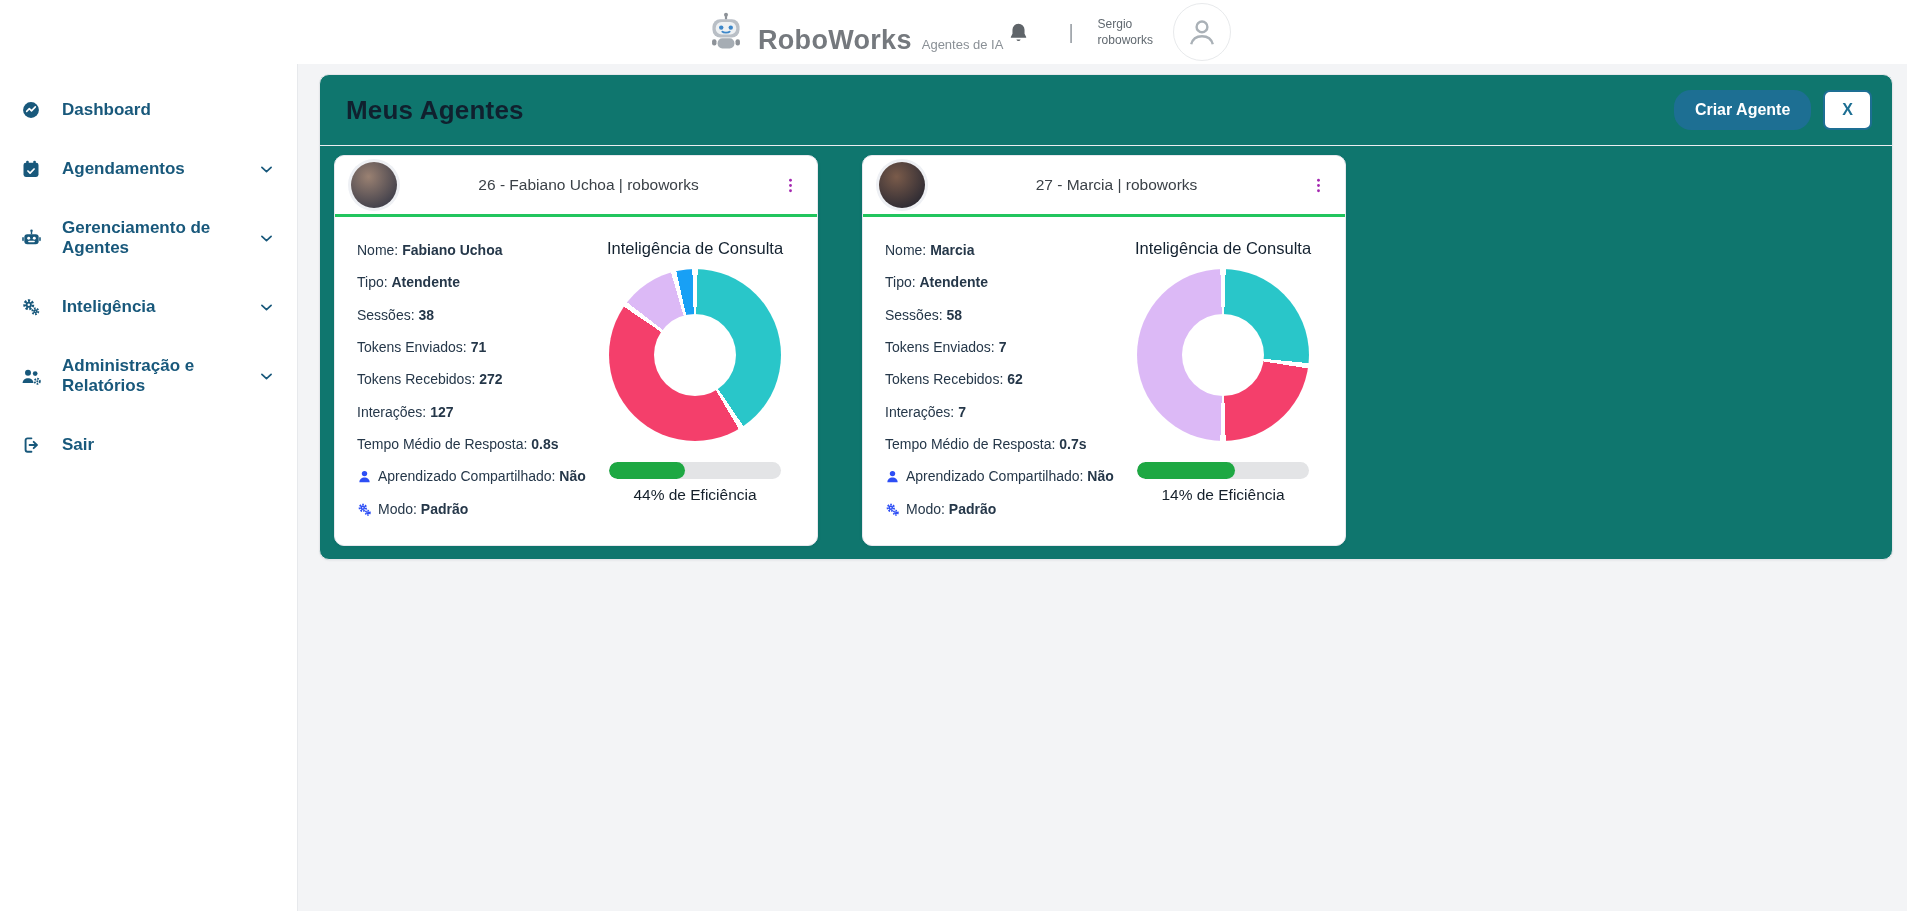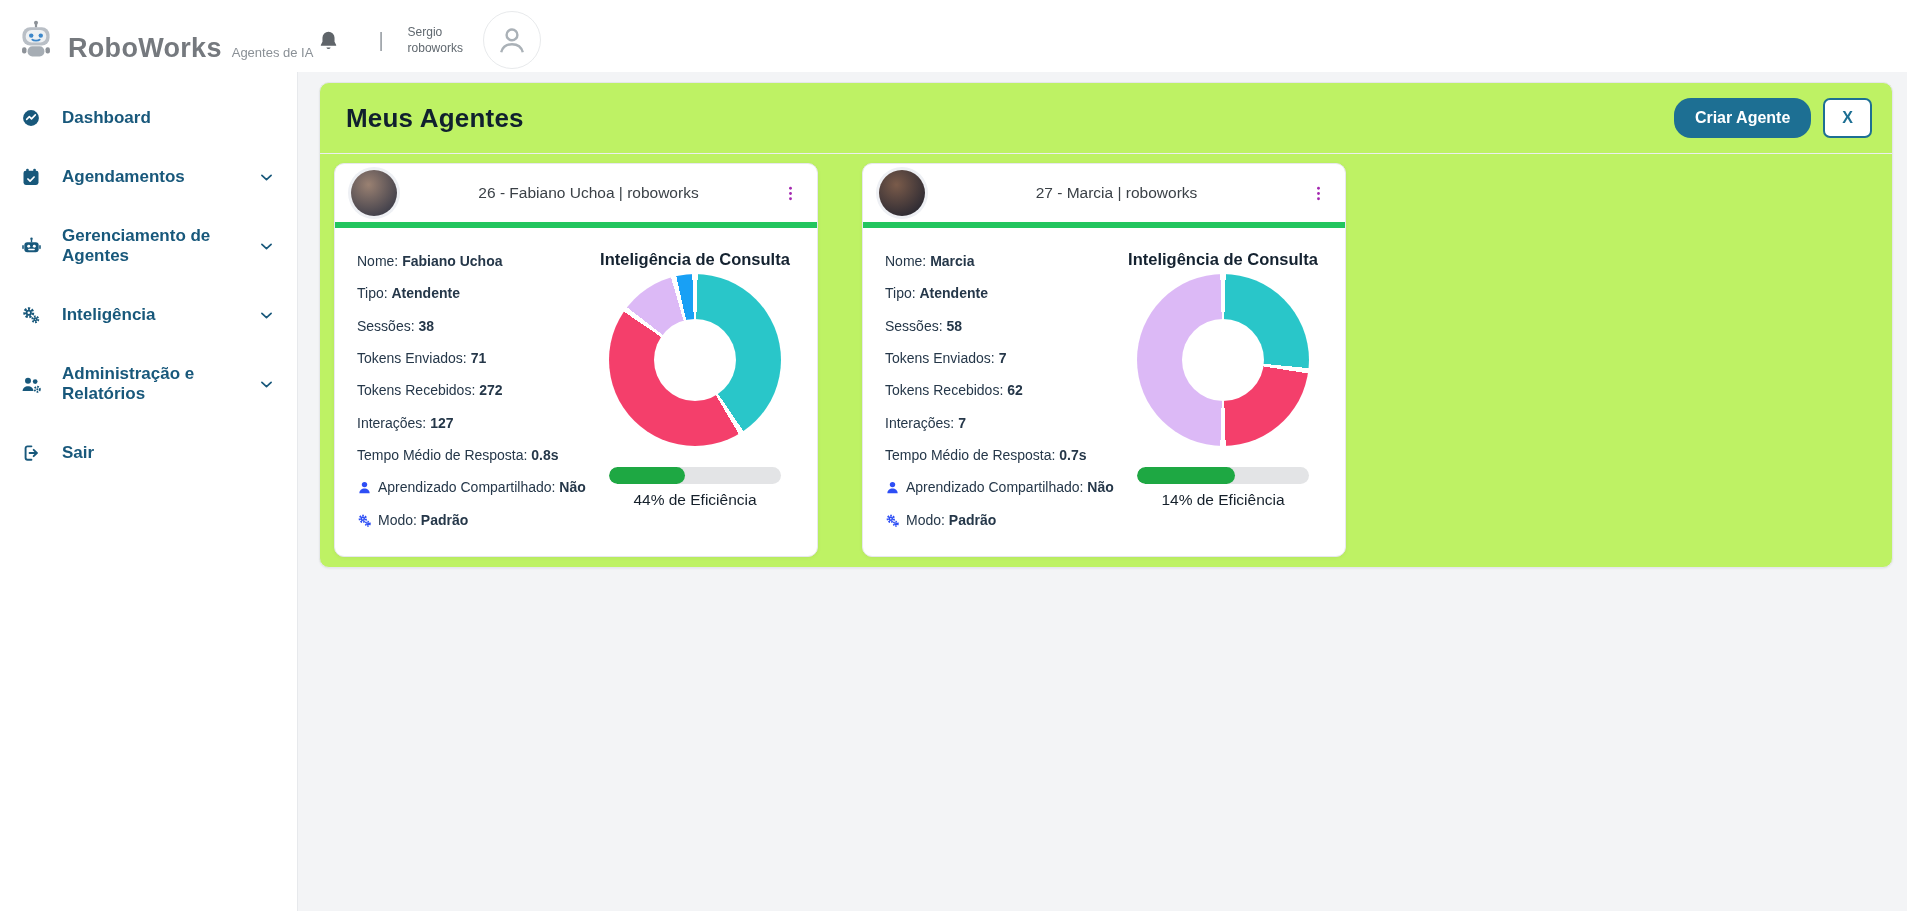--- a/index.html
+++ b/index.html
@@ -10,22 +10,22 @@
     --ink:#10202e;
   }
   *{box-sizing:border-box}
   html,body{margin:0;padding:0}
   body{
     width:1907px;height:911px;overflow:hidden;background:#fff;
     font-family:"Liberation Sans", sans-serif;color:#253749;
   }
   
   .app-header{
-    height:64px;display:flex;align-items:center;justify-content:flex-start;
-    background:#fff;padding:0 0 0 14px;position:relative;margin-top:8px;
+    height:64px;display:flex;align-items:center;justify-content:center;
+    background:#fff;padding:0 0 0 14px;position:relative;
   }
   .brand{display:flex;align-items:flex-end;gap:10px}
   .brand-name{font-size:27px;font-weight:700;color:#75797e;letter-spacing:.3px;line-height:1}
   .brand-tagline{font-size:13px;color:#8a9096;margin-bottom:2px}
   .header-right{display:flex;align-items:center;gap:20px;padding-right:0}
   .bell-btn{background:none;border:none;color:#5f6469;cursor:pointer;padding:4px;display:flex}
   .hdr-sep{color:#9aa0a6;font-size:20px;font-weight:300;margin:0 4px 0 14px}
   .user-name{font-size:12px;color:#60686f;line-height:1.35}
   .header-avatar{
     width:58px;height:58px;border-radius:50%;border:1px solid #e8eaec;background:#fff;
@@ -37,21 +37,21 @@
   .nav-item{
     display:flex;align-items:center;gap:20px;padding:10px 4px;margin-bottom:19px;
     color:var(--nav);font-size:17px;font-weight:600;cursor:pointer;border-radius:6px;
   }
   .nav-icon{display:flex;flex:none;width:22px;justify-content:center}
   .nav-label{flex:1}
   .chevron{display:flex;flex:none;margin-right:6px}
   
   .content{flex:1;background:#f3f4f6;padding:10px 14px 0 21px;overflow:hidden}
   .panel{
-    background:#bef264;border:1px solid #e5e7ea;border-radius:10px;height:486px;
+    background:#0f766e;border:1px solid #e5e7ea;border-radius:10px;height:486px;
     box-shadow:0 1px 2px rgba(16,24,40,.05);
   }
   .panel-header{
     display:flex;align-items:center;justify-content:space-between;
     padding:15px 20px 15px 26px;border-bottom:1px solid #eceef1;
   }
   .page-title{margin:0;font-size:26px;font-weight:700;color:var(--ink);letter-spacing:.2px}
   .panel-actions{display:flex;align-items:center}
   .btn-primary{
     background:var(--primary);color:#fff;border:none;border-radius:17px;
@@ -61,33 +61,33 @@
     background:#fff;color:var(--primary);border:2px solid var(--primary);border-radius:7px;
     padding:9px 17px;font-size:16px;font-weight:700;margin-left:12px;cursor:pointer;font-family:inherit;
   }
   
   .cards{display:flex;gap:44px;padding:9px 14px}
   .card{
     width:484px;background:#fff;border:1px solid #e7e8ee;border-radius:10px;
     box-shadow:0 1px 4px rgba(20,20,40,.05);
   }
   .card-header{
-    display:flex;align-items:center;min-height:57px;padding:6px 16px;border-bottom:6px solid #22c55e;
+    display:flex;align-items:center;min-height:57px;padding:6px 16px;border-bottom:3px solid #22c55e;
   }
   .avatar{width:46px;height:46px;border-radius:50%;flex:none;box-shadow:0 0 0 3px #eef0f4}
   .card-title{flex:1;text-align:center;margin:0;font-size:15.5px;font-weight:500;color:#3b4147}
   .kebab{background:none;border:none;color:var(--kebab);cursor:pointer;padding:2px;display:flex;flex:none}
   .card-body{display:flex;padding:20px 10px 26px 22px}
   .stats{flex:1;padding-top:4px;min-width:0}
   .stat{margin:0 0 13px;font-size:14px;color:#253749;display:flex;align-items:center;gap:6px;line-height:1.38}
   .stat:last-child{margin-bottom:0}
   .stat b{font-weight:700}
   .stat-icon{display:inline-flex;color:var(--stat-blue);flex:none}
   .chart-col{width:218px;flex:none;display:flex;flex-direction:column;align-items:center;padding-right:6px}
-  .chart-title{font-size:16.5px;font-weight:700;color:#142230;margin:2px 0 5px;white-space:nowrap}
+  .chart-title{font-size:16.5px;font-weight:400;color:#142230;margin:2px 0 11px;white-space:nowrap}
   .donut{width:172px;height:172px;border-radius:50%;position:relative}
   .donut::after{
     content:"";position:absolute;left:50%;top:50%;width:82px;height:82px;margin:-41px 0 0 -41px;
     border-radius:50%;background:#fff;
   }
   .progress{width:172px;height:17px;border-radius:9px;background:#e3e4e6;margin-top:21px;overflow:hidden}
   .progress-fill{height:100%;border-radius:9px}
   .eff-label{font-size:15.5px;color:#15202b;margin-top:7px}
 </style>
 </head>

